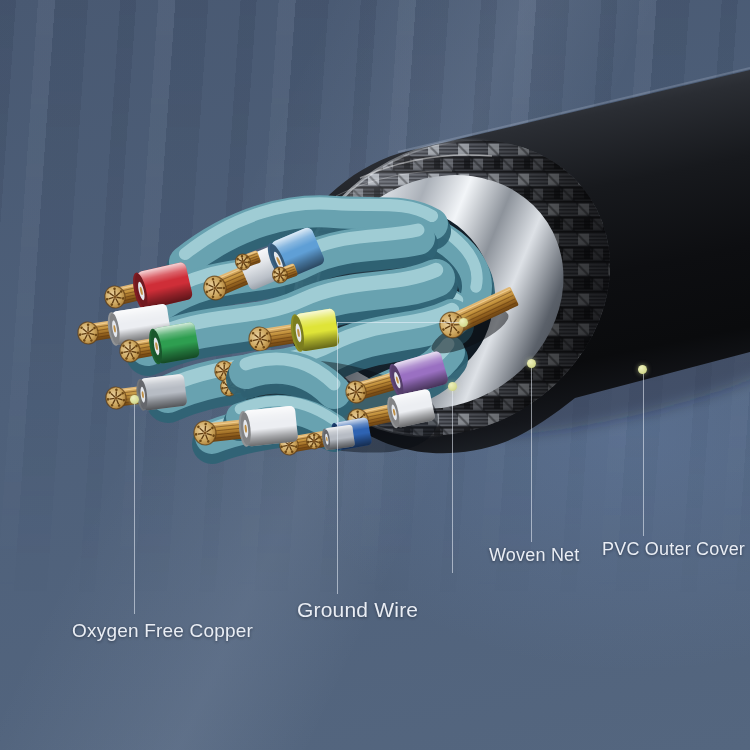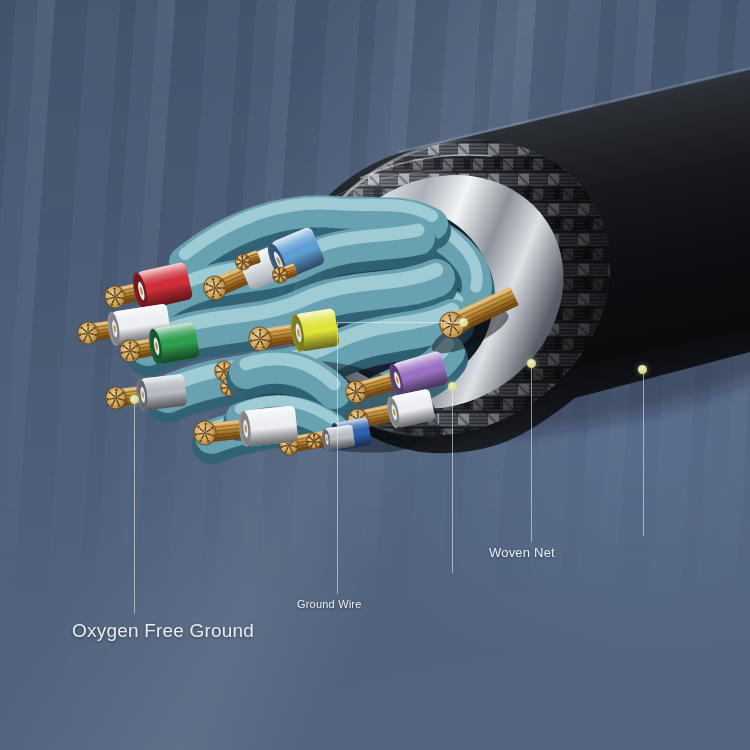--- a/index.html
+++ b/index.html
@@ -32,23 +32,23 @@
     position:absolute;width:9px;height:9px;border-radius:50%;
     background:radial-gradient(circle at 35% 32%, #eef0bd, #d6db92 62%, #bcc378 100%);
     box-shadow:0 0 5px rgba(222,229,160,0.55);
   }
   .co-label{
     position:absolute;color:#e9edf4;white-space:nowrap;
     text-shadow:0 1px 3px rgba(8,14,24,0.45);
     letter-spacing:0.2px;
   }
   #lbl-oxygen{left:72px;top:620px;font-size:19px;}
-  #lbl-ground{left:297px;top:598px;font-size:11px;}
+  #lbl-ground{left:297px;top:598px;font-size:21px;}
   #lbl-foil{left:362px;top:577px;font-size:18px;}
-  #lbl-woven{left:489px;top:545px;font-size:13px;}
+  #lbl-woven{left:489px;top:545px;font-size:18px;}
   #lbl-pvc{left:602px;top:539px;font-size:18px;}
 </style>
 </head>
 <body>
 
 <div class="bg-glow"></div>
 <div class="bg-stripes"></div>
 
 <svg id="art" width="750" height="750" viewBox="0 0 750 750">
   <defs>
@@ -697,16 +697,17 @@
   <div class="co-line v" style="left:452px;top:388px;height:185px"></div>
   <div class="co-line v" style="left:531px;top:365px;height:177px"></div>
   <div class="co-line v" style="left:643px;top:372px;height:164px"></div>
 
   <div class="co-dot" style="left:130px;top:395px"></div>
   <div class="co-dot" style="left:459px;top:318px"></div>
   <div class="co-dot" style="left:448px;top:382px"></div>
   <div class="co-dot" style="left:527px;top:359px"></div>
   <div class="co-dot" style="left:638px;top:365px"></div>
 
-  <div class="co-label" id="lbl-oxygen">Oxygen Free Ground</div>
+  <div class="co-label" id="lbl-oxygen">Oxygen Free Copper</div>
   <div class="co-label" id="lbl-ground">Ground Wire</div>
   <div class="co-label" id="lbl-woven">Woven Net</div>
+  <div class="co-label" id="lbl-pvc">PVC Outer Cover</div>
 </div>
 
 </body></html>

